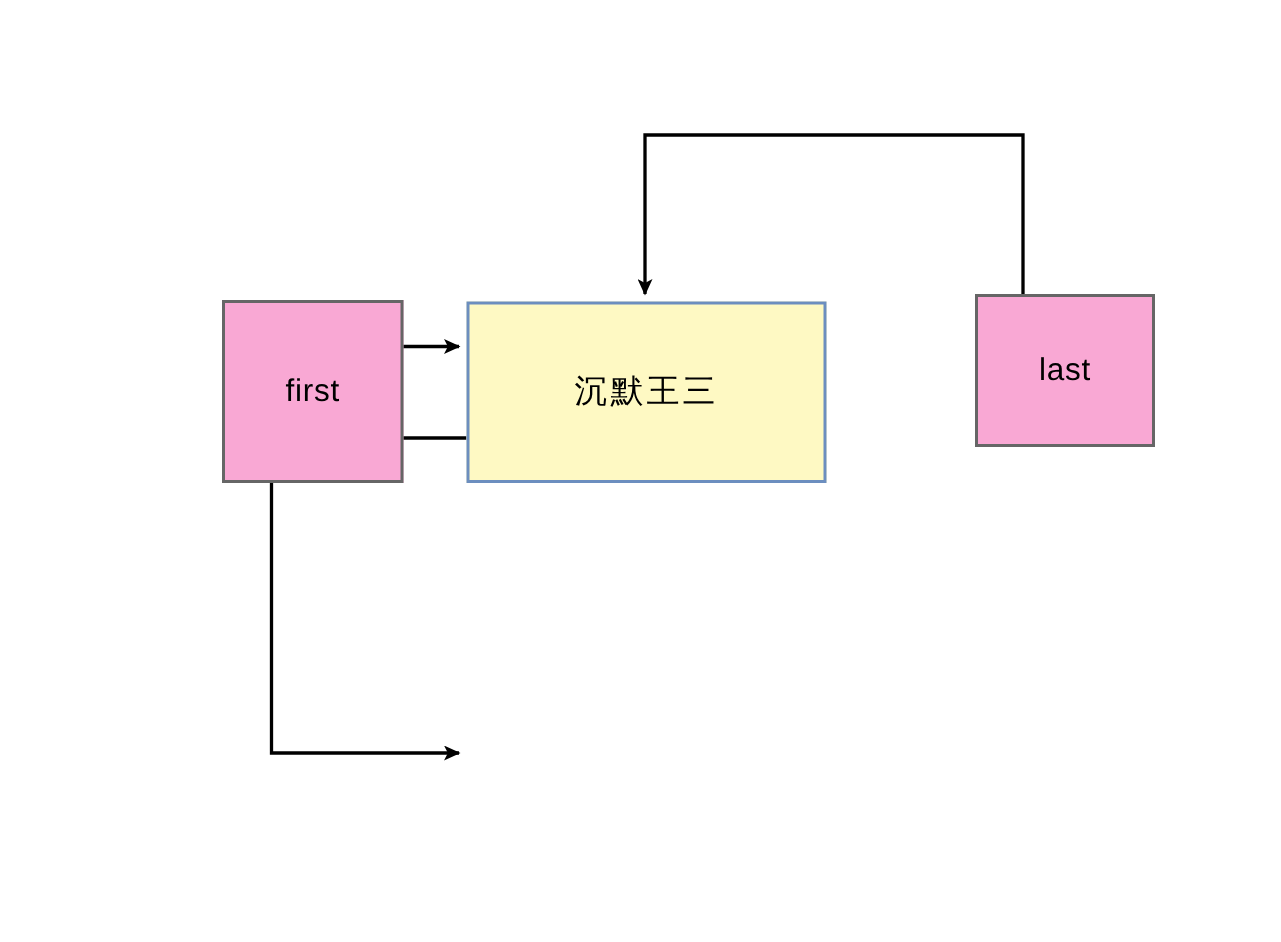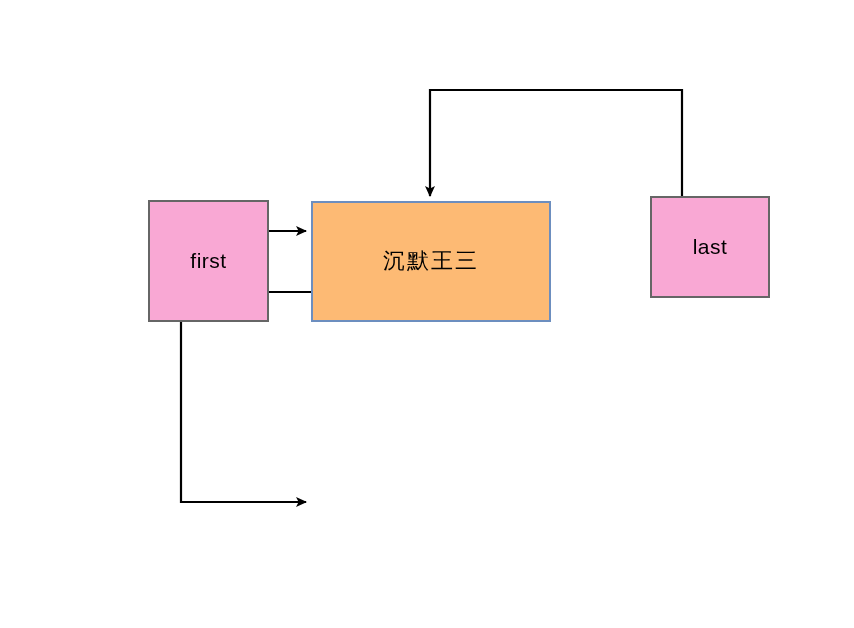--- a/index.html
+++ b/index.html
@@ -33,21 +33,21 @@
     justify-content: center;
     text-align: center;
     line-height: 1.2;
   }
   .node-gray {
     background: #f9a8d4;
     border: 2px solid #666666;
     margin-left: 28px;
   }
   .node-blue {
-    background: #fdba74;
+    background: #fef9c3;
     border: 2px solid #6c8ebf;
     text-align: right;
   }
   .node-label {
     color: #000000;
     font-size: 21px;
     letter-spacing: 0.5px;
   }
   .node-label.cjk {
     font-size: 22px;

